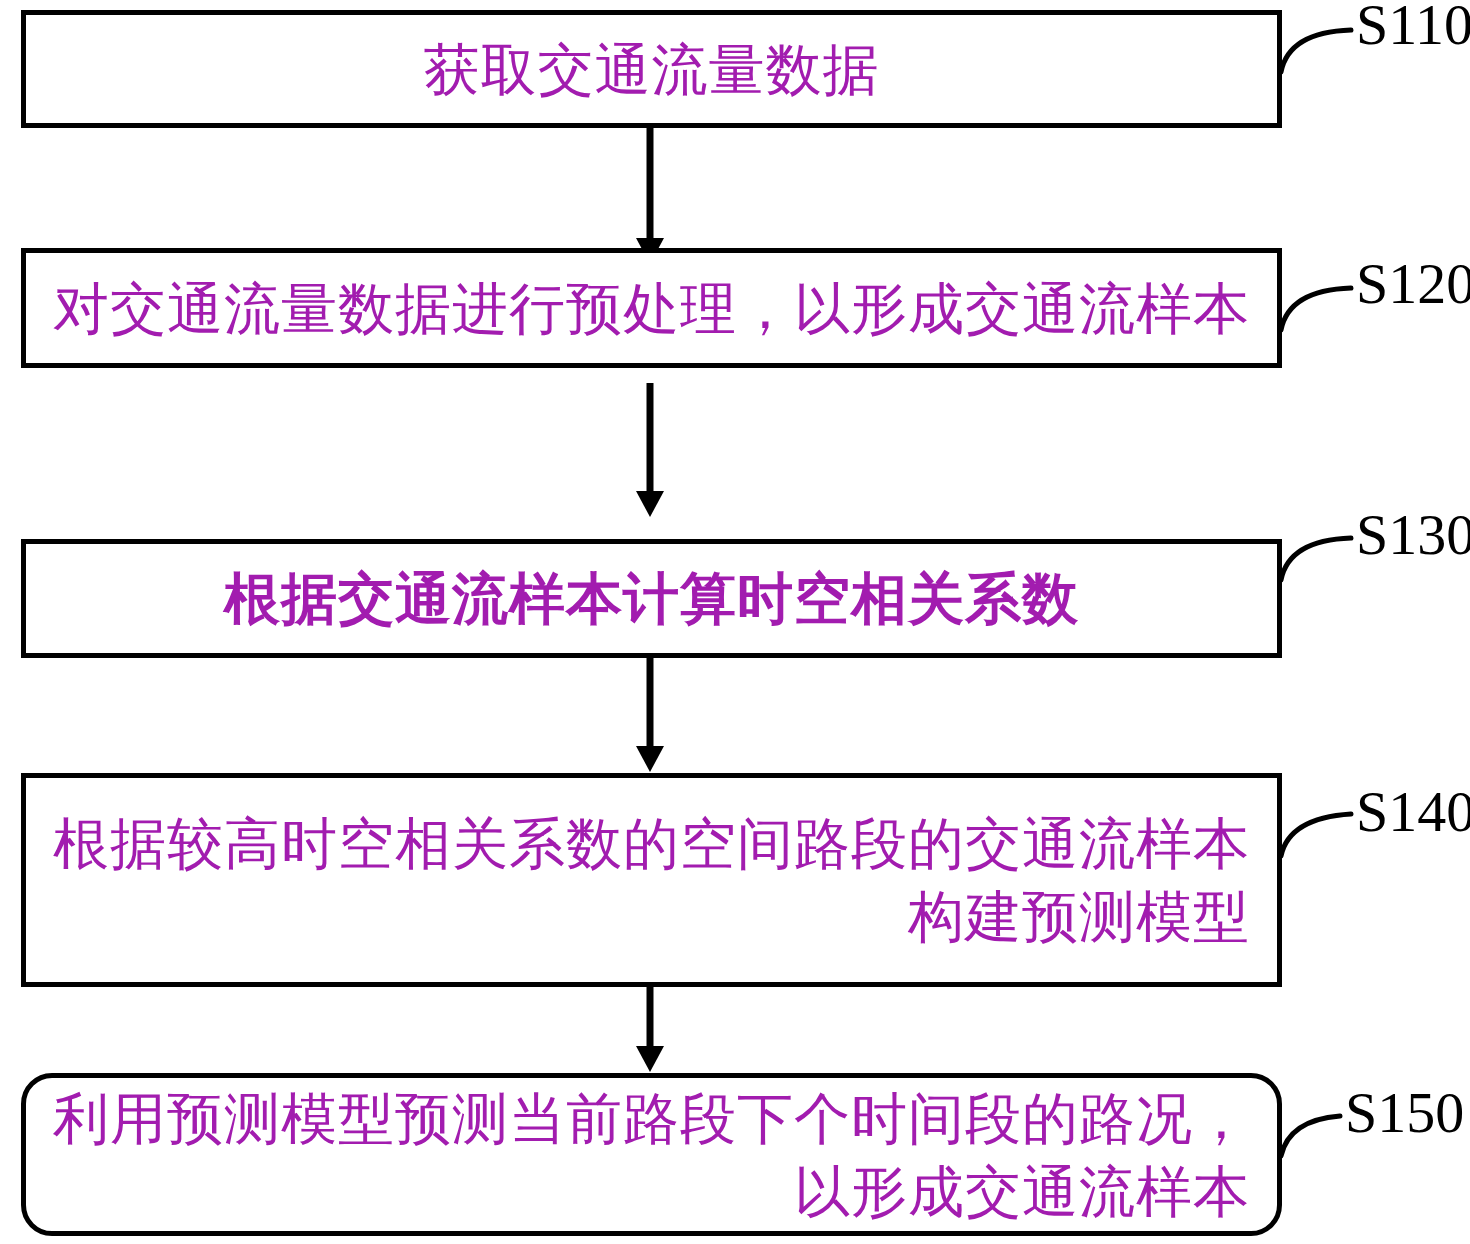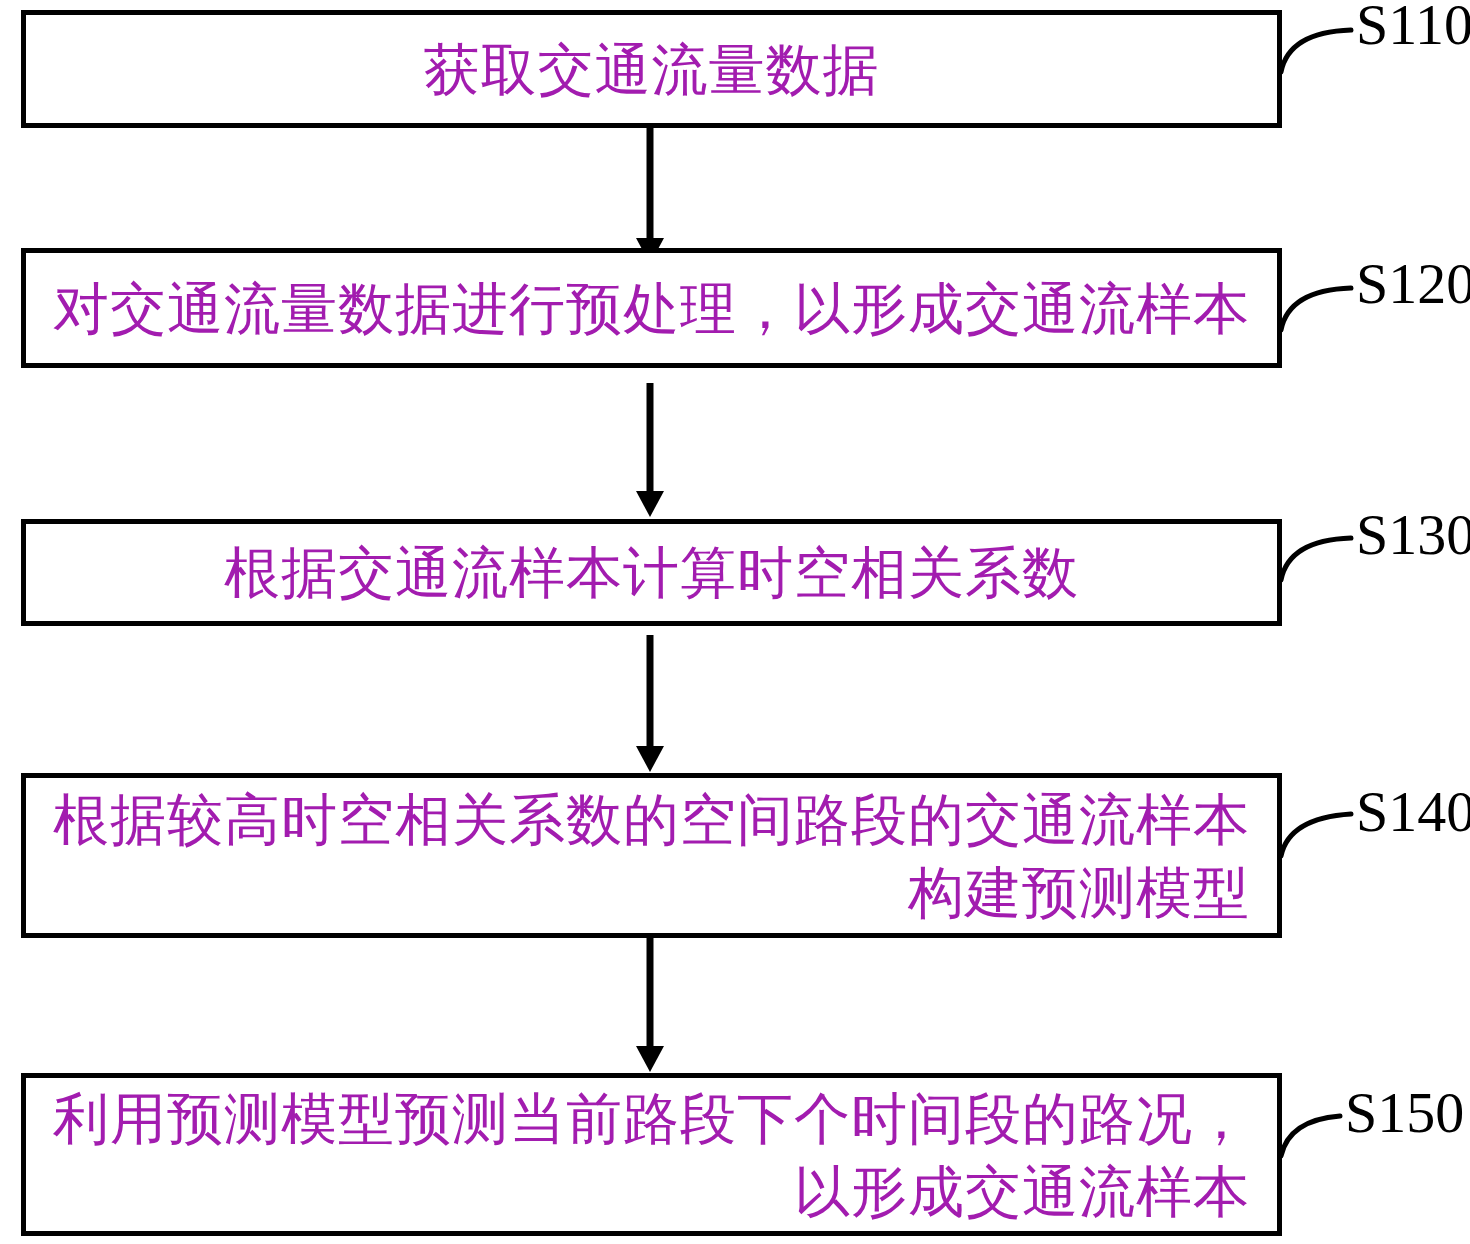--- a/index.html
+++ b/index.html
@@ -39,23 +39,23 @@
     letter-spacing: 1px;
     color: #a21caf;
     text-align: right;
   }
   .box-text .line {
     display: block;
     white-space: nowrap;
   }
   .box-s110 { left: 8px;  top: 10px;   width: 1261px; height: 118px; }
   .box-s120 { left: 8px;  top: 248px;  width: 1261px; height: 120px; }
-  .box-s130 { left: 8px;  top: 519px;  width: 1261px; height: 107px; }
-  .box-s140 { left: 8px;  top: 773px;  width: 1261px; height: 165px; }
-  .box-s150 { left: 8px;  top: 1073px; width: 1261px; height: 163px; }
+  .box-s130 { left: 8px;  top: 539px;  width: 1261px; height: 119px; font-weight: bold; }
+  .box-s140 { left: 8px;  top: 773px;  width: 1261px; height: 214px; }
+  .box-s150 { left: 8px;  top: 1073px; width: 1261px; height: 163px; border-radius: 31px; }
 
   .arrow-line {
     stroke: #000000;
     stroke-width: 7;
   }
   .arrow-head {
     fill: #000000;
     stroke: none;
   }
   .label-connector {

